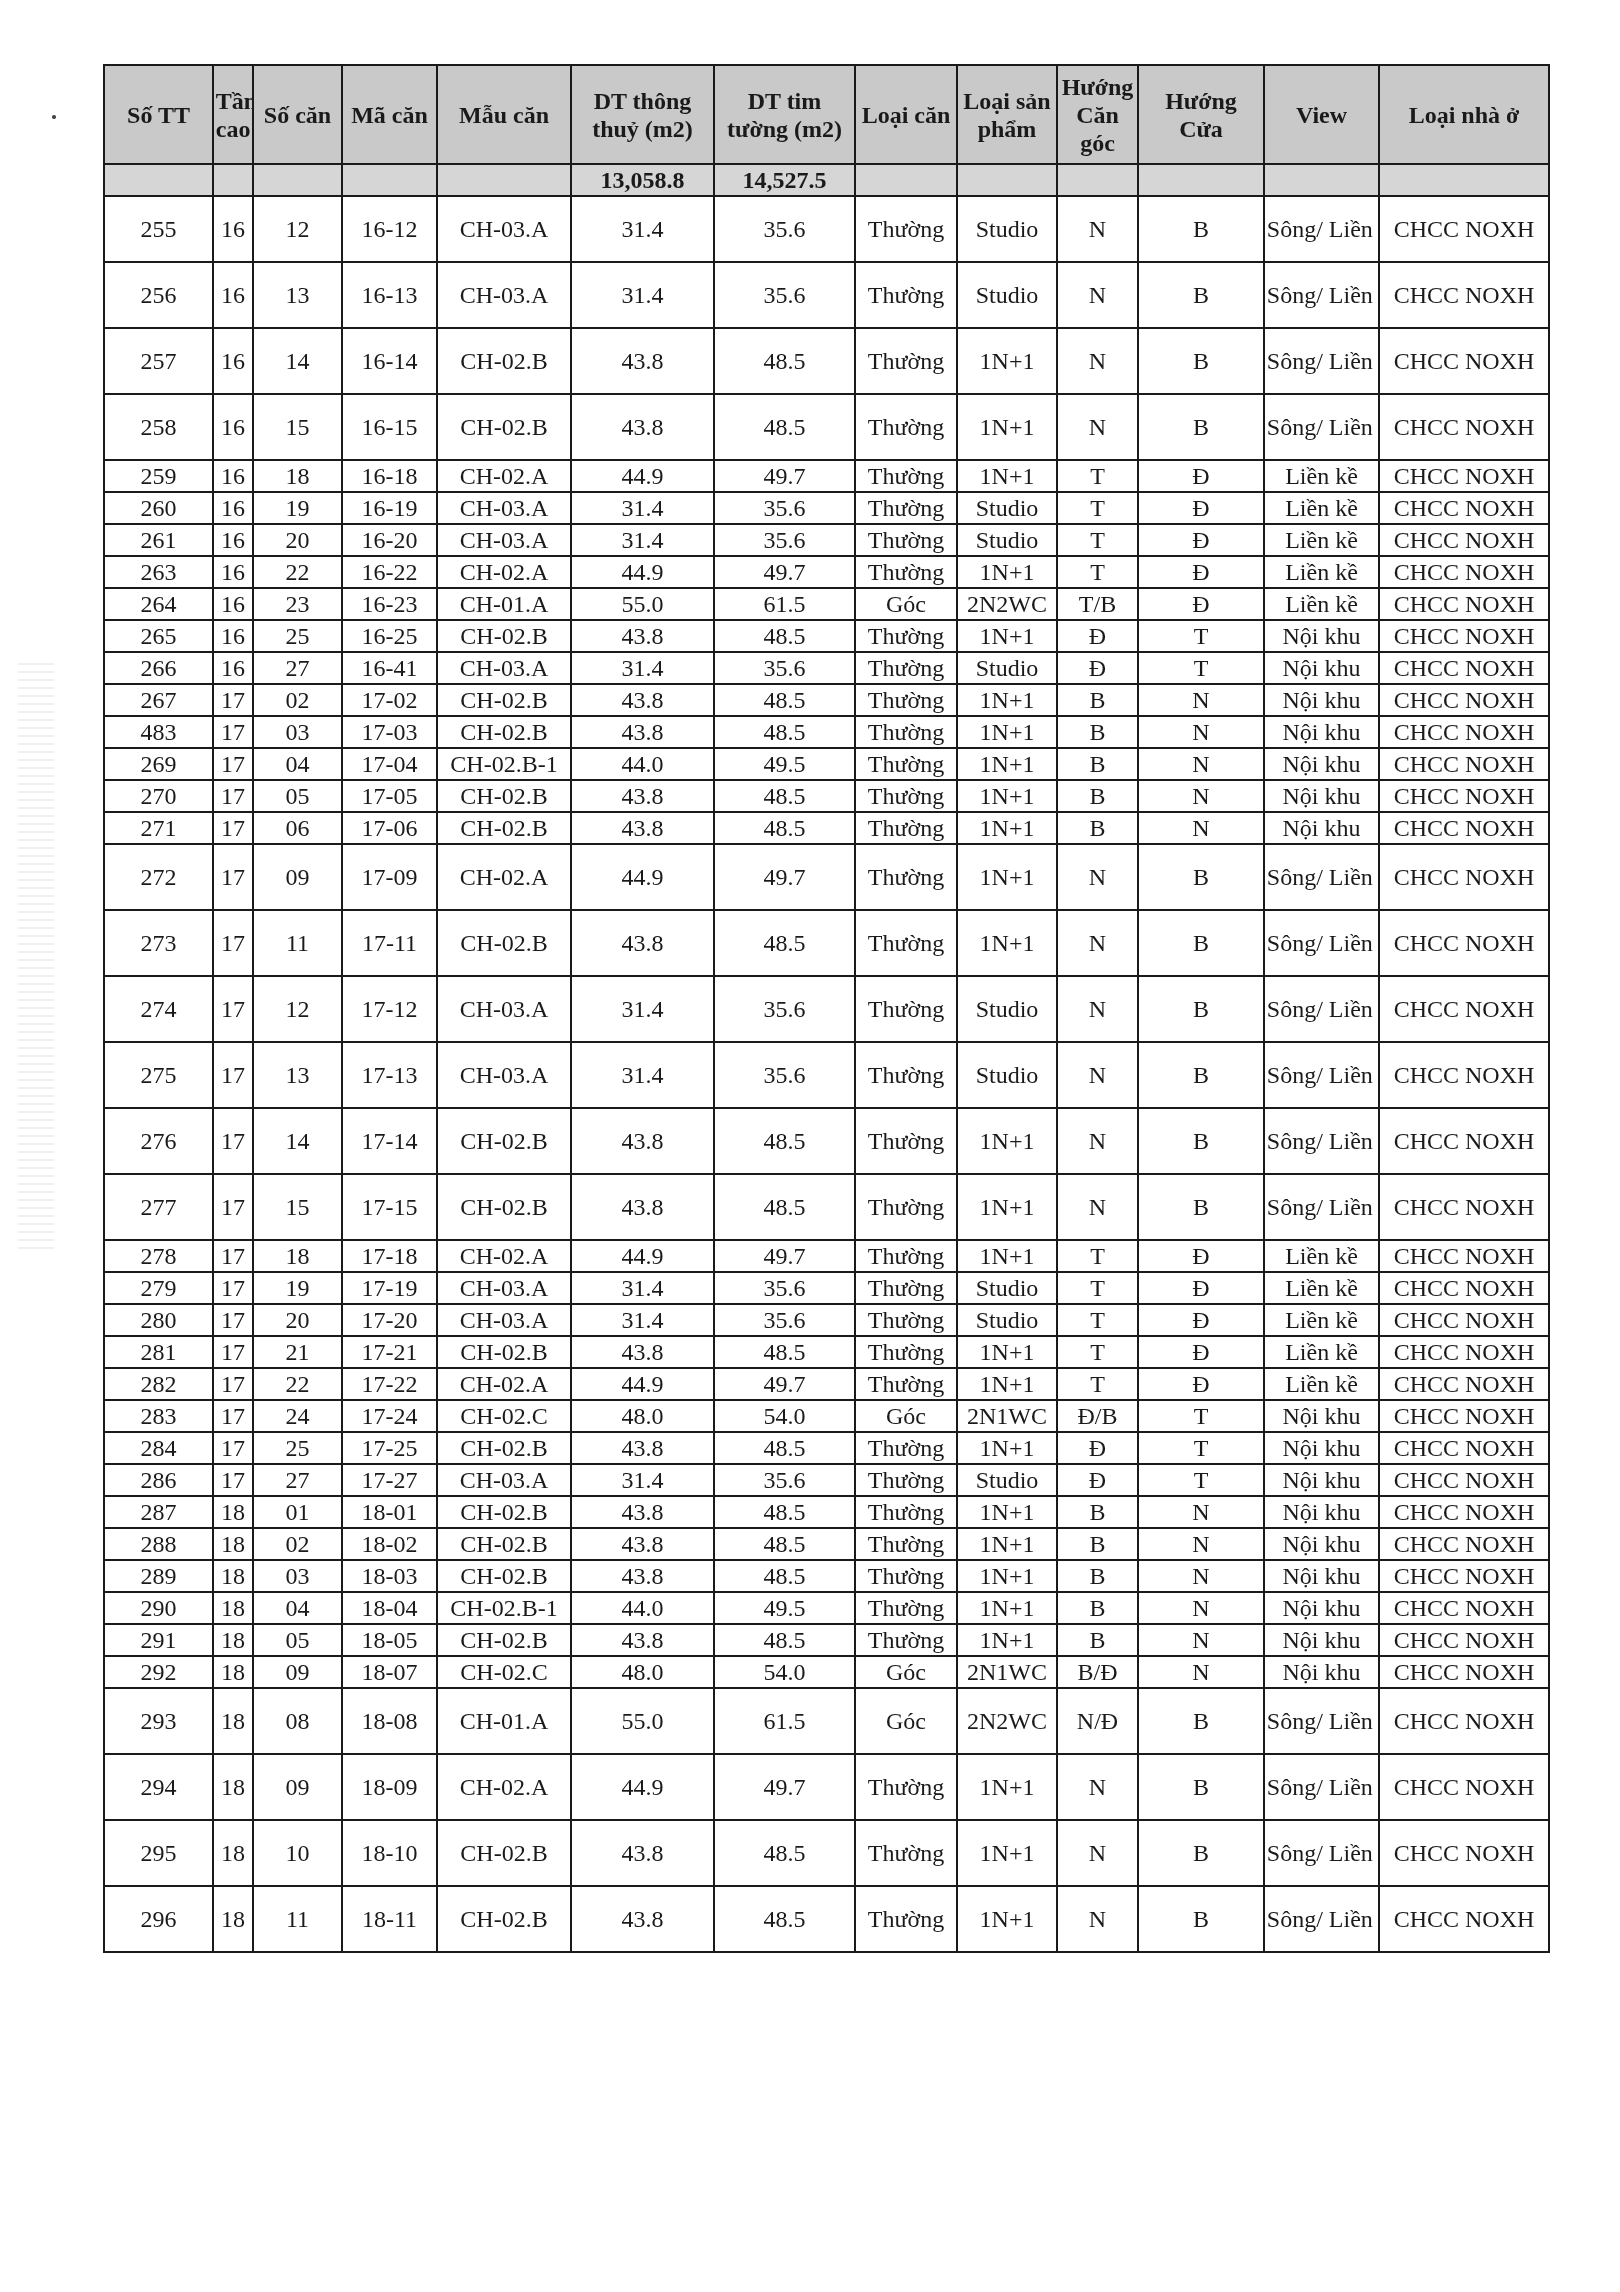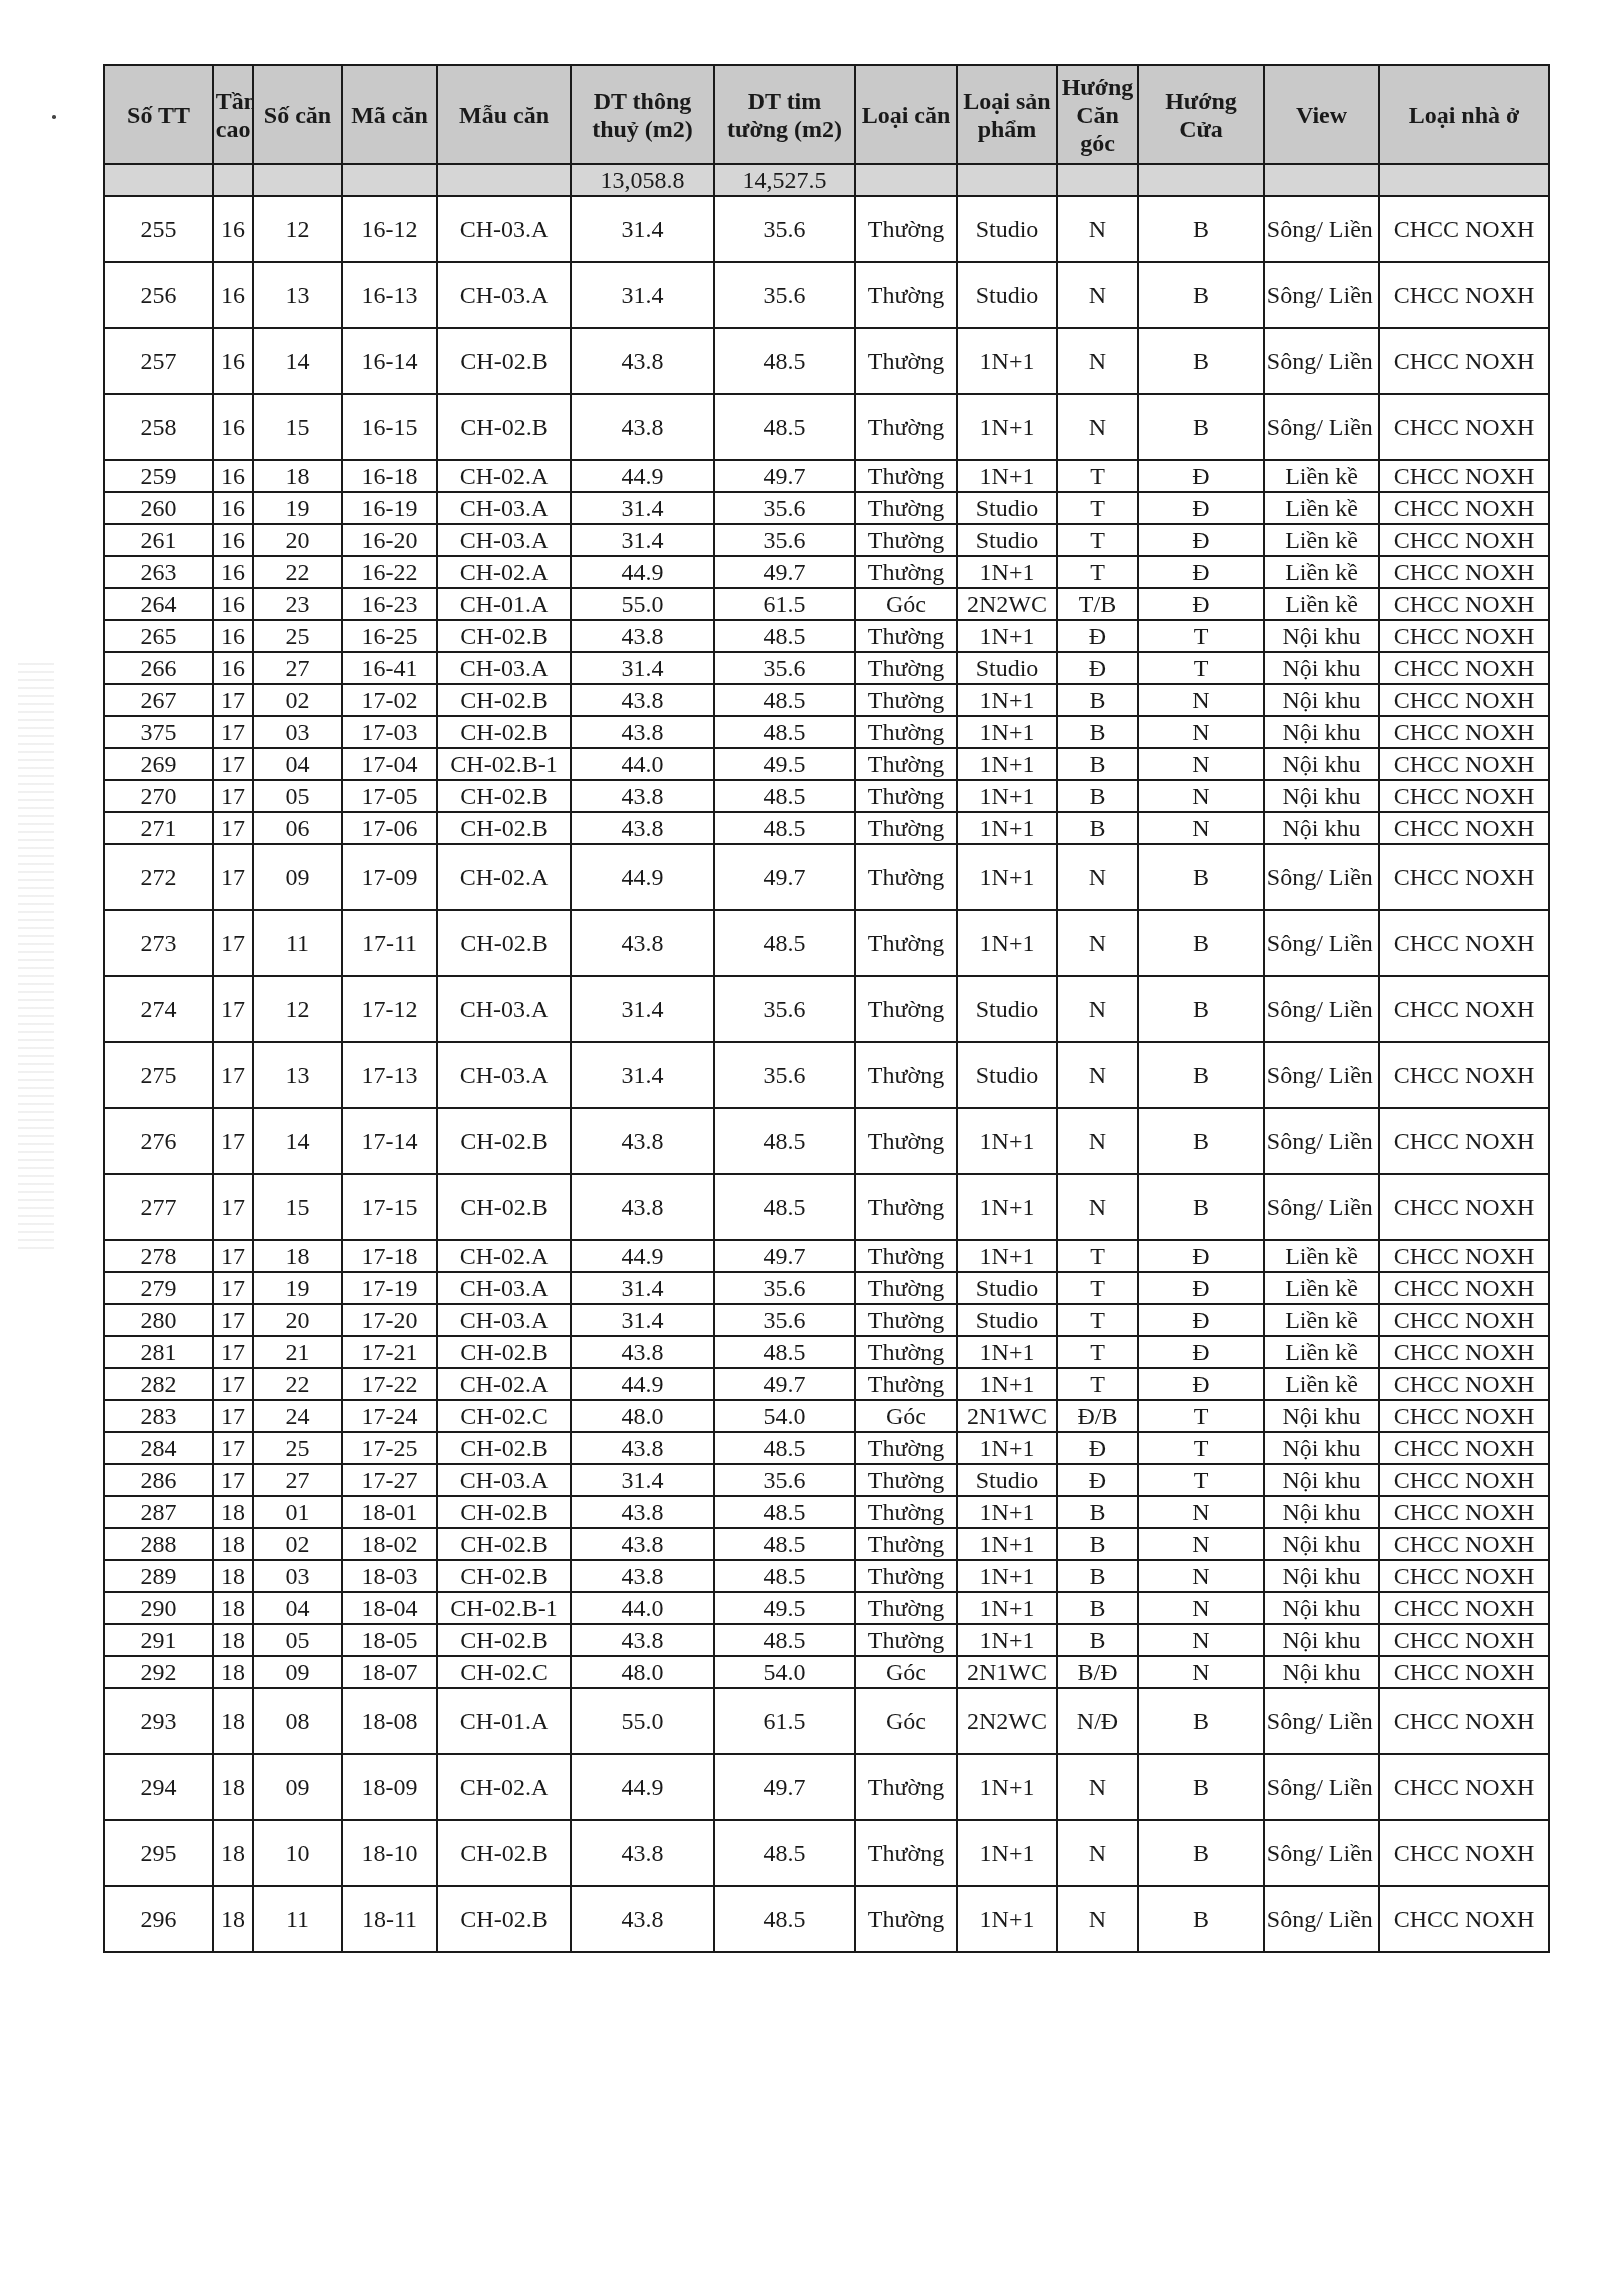--- a/index.html
+++ b/index.html
@@ -15,21 +15,21 @@
     width:1446px;
   }
   table.doc td, table.doc th {
     border:2.2px solid #1a1a1a; text-align:center; vertical-align:middle;
     font-size:24px; line-height:27px; padding:0 1.8px; overflow:hidden; white-space:nowrap;
   }
   table.doc th {
     background:#c9c9c9; font-weight:bold; font-size:24px; line-height:28px; white-space:normal;
     height:97px;
   }
-  tr.total td { background:#d6d6d6; font-weight:normal; height:30px; }
+  tr.total td { background:#d6d6d6; font-weight:bold; height:30px; }
   tr.r1 td { height:30px; }
   tr.r2 td { height:64px; }
   td.view2 { white-space:normal; line-height:25px; }
 </style>
 </head>
 <body>
 
 <div class="dot"></div>
 <div class="scan-marks"></div>
 
@@ -256,21 +256,21 @@
         <td>43.8</td>
         <td>48.5</td>
         <td>Thường</td>
         <td>1N+1</td>
         <td>B</td>
         <td>N</td>
         <td>Nội khu</td>
         <td>CHCC NOXH</td>
       </tr>
       <tr class="r1">
-        <td>375</td>
+        <td>483</td>
         <td>17</td>
         <td>03</td>
         <td>17-03</td>
         <td>CH-02.B</td>
         <td>43.8</td>
         <td>48.5</td>
         <td>Thường</td>
         <td>1N+1</td>
         <td>B</td>
         <td>N</td>

